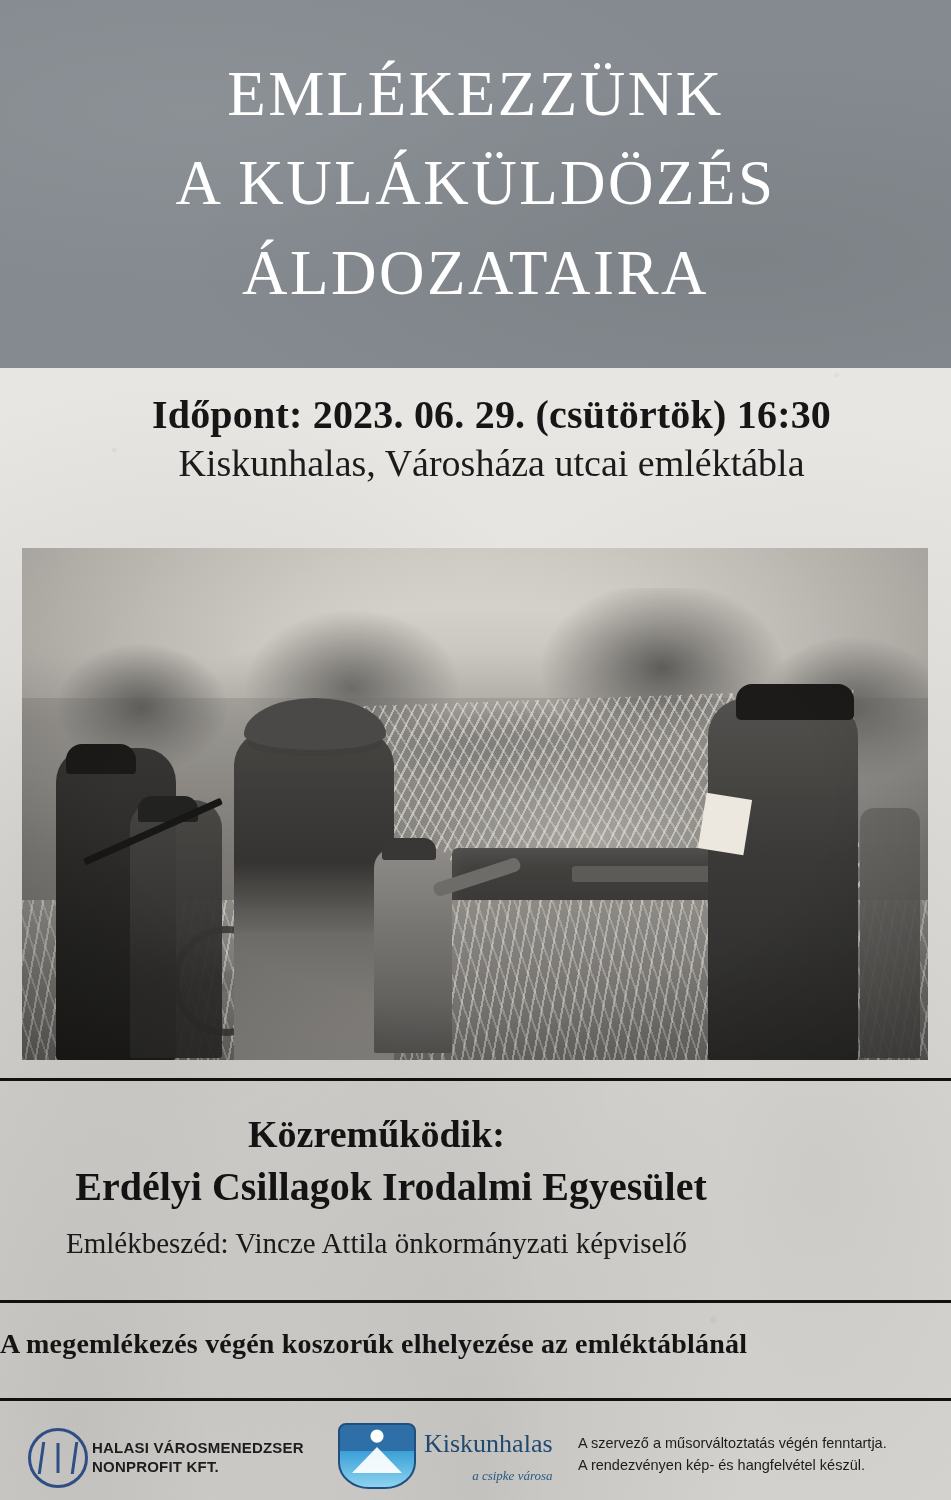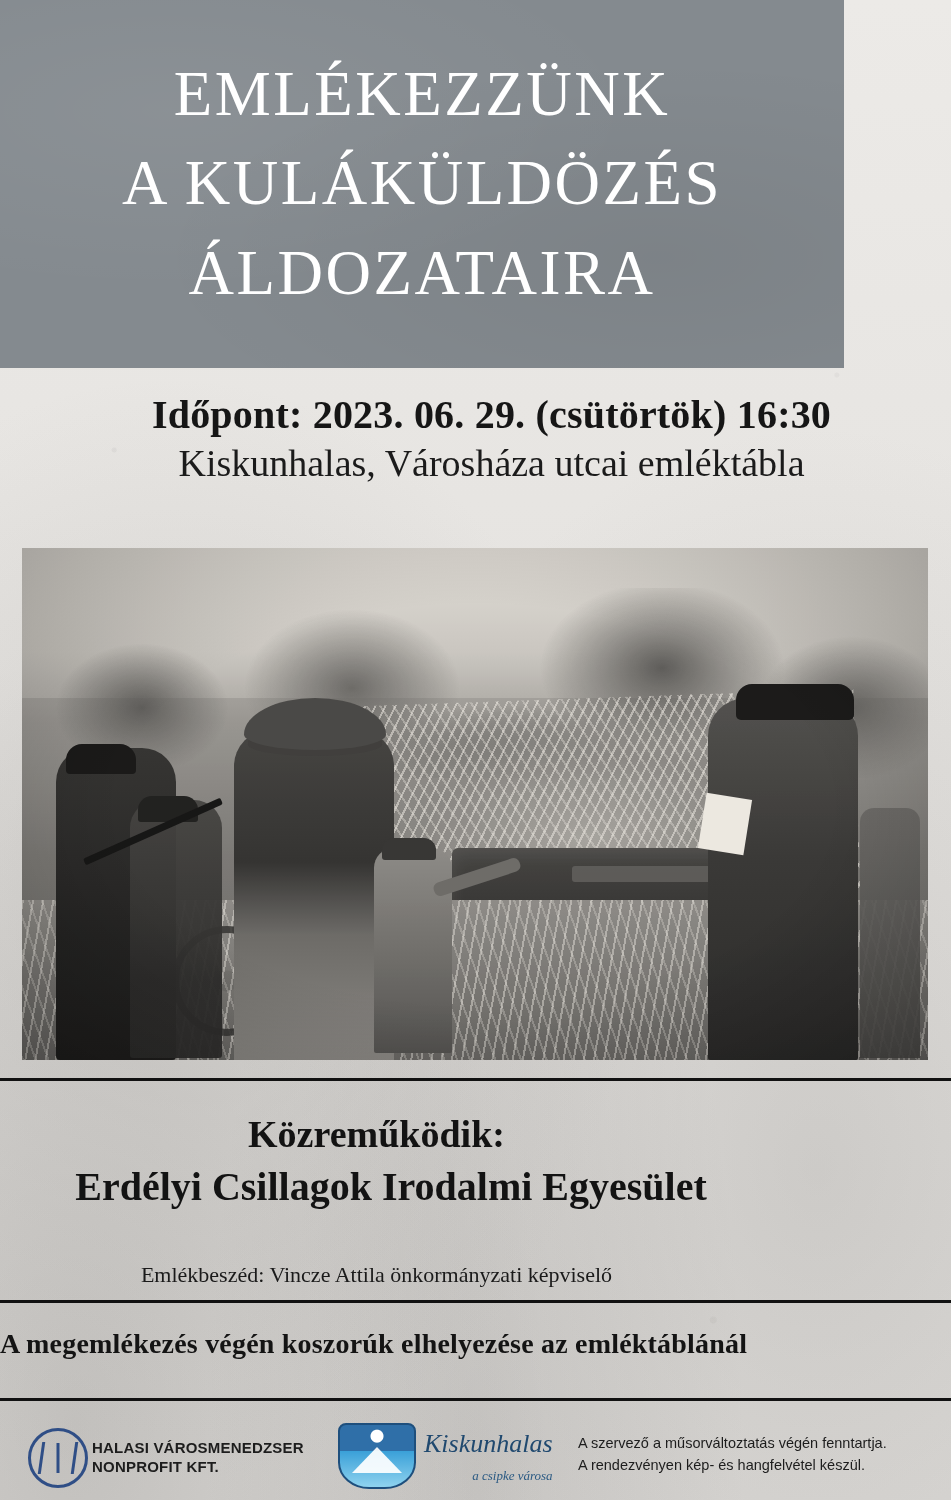--- a/index.html
+++ b/index.html
@@ -37,21 +37,21 @@
       radial-gradient(circle at 62% 45%, rgba(120,118,115,0.07) 0 2px, transparent 3px),
       radial-gradient(circle at 88% 25%, rgba(120,118,115,0.08) 0 2px, transparent 3px),
       radial-gradient(circle at 75% 88%, rgba(120,118,115,0.09) 0 3px, transparent 4px);
     opacity: .8;
   }
 
   
   .header-band {
     position: absolute;
     left: 0; top: 0;
-    width: 844px;
+    width: 951px;
     height: 368px;
     background: #848a8f;
     display: flex;
     align-items: center;
     justify-content: center;
   }
   .header-band::after {
     content: "";
     position: absolute;
     inset: 0;
@@ -247,22 +247,22 @@
   }
   .perf-name {
     font-size: 40px;
     font-weight: bold;
     color: #131313;
     line-height: 1.25;
     margin-top: 4px;
     padding-left: 29px;
   }
   .perf-speech {
-    margin-top: 50px;
-    font-size: 22px;
+    margin-top: 14px;
+    font-size: 29px;
     color: #1a1a1a;
     line-height: 1.2;
   }
 
   
   .wreath-note {
     position: absolute;
     top: 1328px;
     left: 0;
     width: 872px;
@@ -345,21 +345,20 @@
     left: 12px; bottom: 14px;
     width: 0; height: 0;
     border-left: 25px solid transparent;
     border-right: 25px solid transparent;
     border-bottom: 26px solid #ffffff;
     opacity: .92;
   }
   .city-words { display: flex; flex-direction: column; line-height: 1; }
   .city-name {
     font-family: "Liberation Serif", serif;
-    font-style: italic;
     font-size: 26px;
     color: #20496f;
   }
   .city-slogan {
     font-family: Liberation Serif, serif;
     font-style: italic;
     font-size: 13px;
     color: #2b5a83;
     text-align: right;
     margin-top: 12px;

